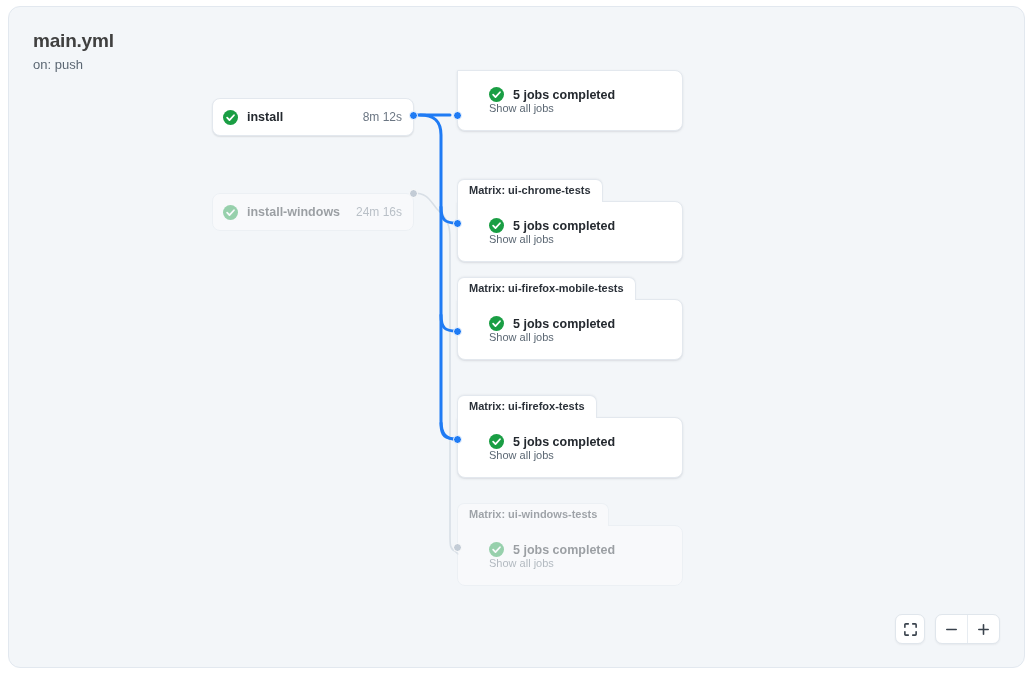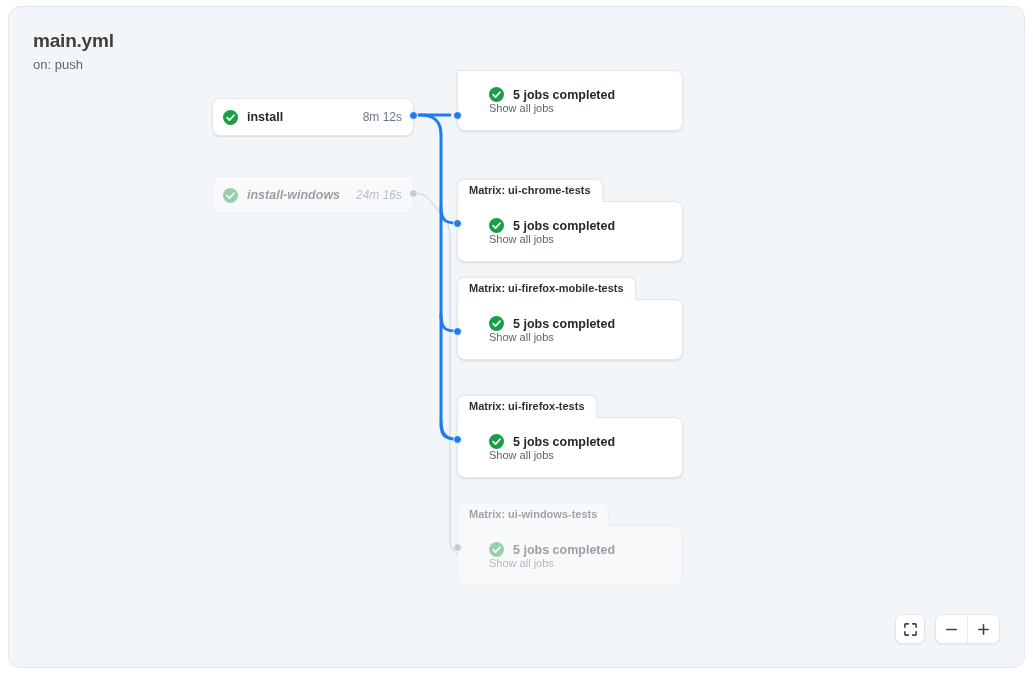--- a/index.html
+++ b/index.html
@@ -245,21 +245,21 @@
   <div class="node job-node" style="left:203px; top:91px;align-items:center;">
     <svg class="check-icon" viewBox="0 0 16 16">
       <circle cx="8" cy="8" r="8" fill="#1a9e44"></circle>
       <path d="M4.4 8.2 L6.9 10.7 L11.7 5.6" fill="none" stroke="#ffffff" stroke-width="1.9" stroke-linecap="round" stroke-linejoin="round"></path>
     </svg>
     <span class="job-label">install</span>
     <span class="job-duration">8m 12s</span>
   </div>
   <div class="handle" style="left:400px; top:104px;"></div>
 
-  <div class="node job-node faded" style="left:203px; top:169px;font-style:italic;">
+  <div class="node job-node faded" style="left:203px; top:186px;">
     <svg class="check-icon" viewBox="0 0 16 16">
       <circle cx="8" cy="8" r="8" fill="#1a9e44"></circle>
       <path d="M4.4 8.2 L6.9 10.7 L11.7 5.6" fill="none" stroke="#ffffff" stroke-width="1.9" stroke-linecap="round" stroke-linejoin="round"></path>
     </svg>
     <span class="job-label">install-windows</span>
     <span class="job-duration">24m 16s</span>
   </div>
   <div class="handle dim" style="left:400px; top:182px;"></div>
 
   <div class="node matrix-node" style="left:448px; top:64px;">

